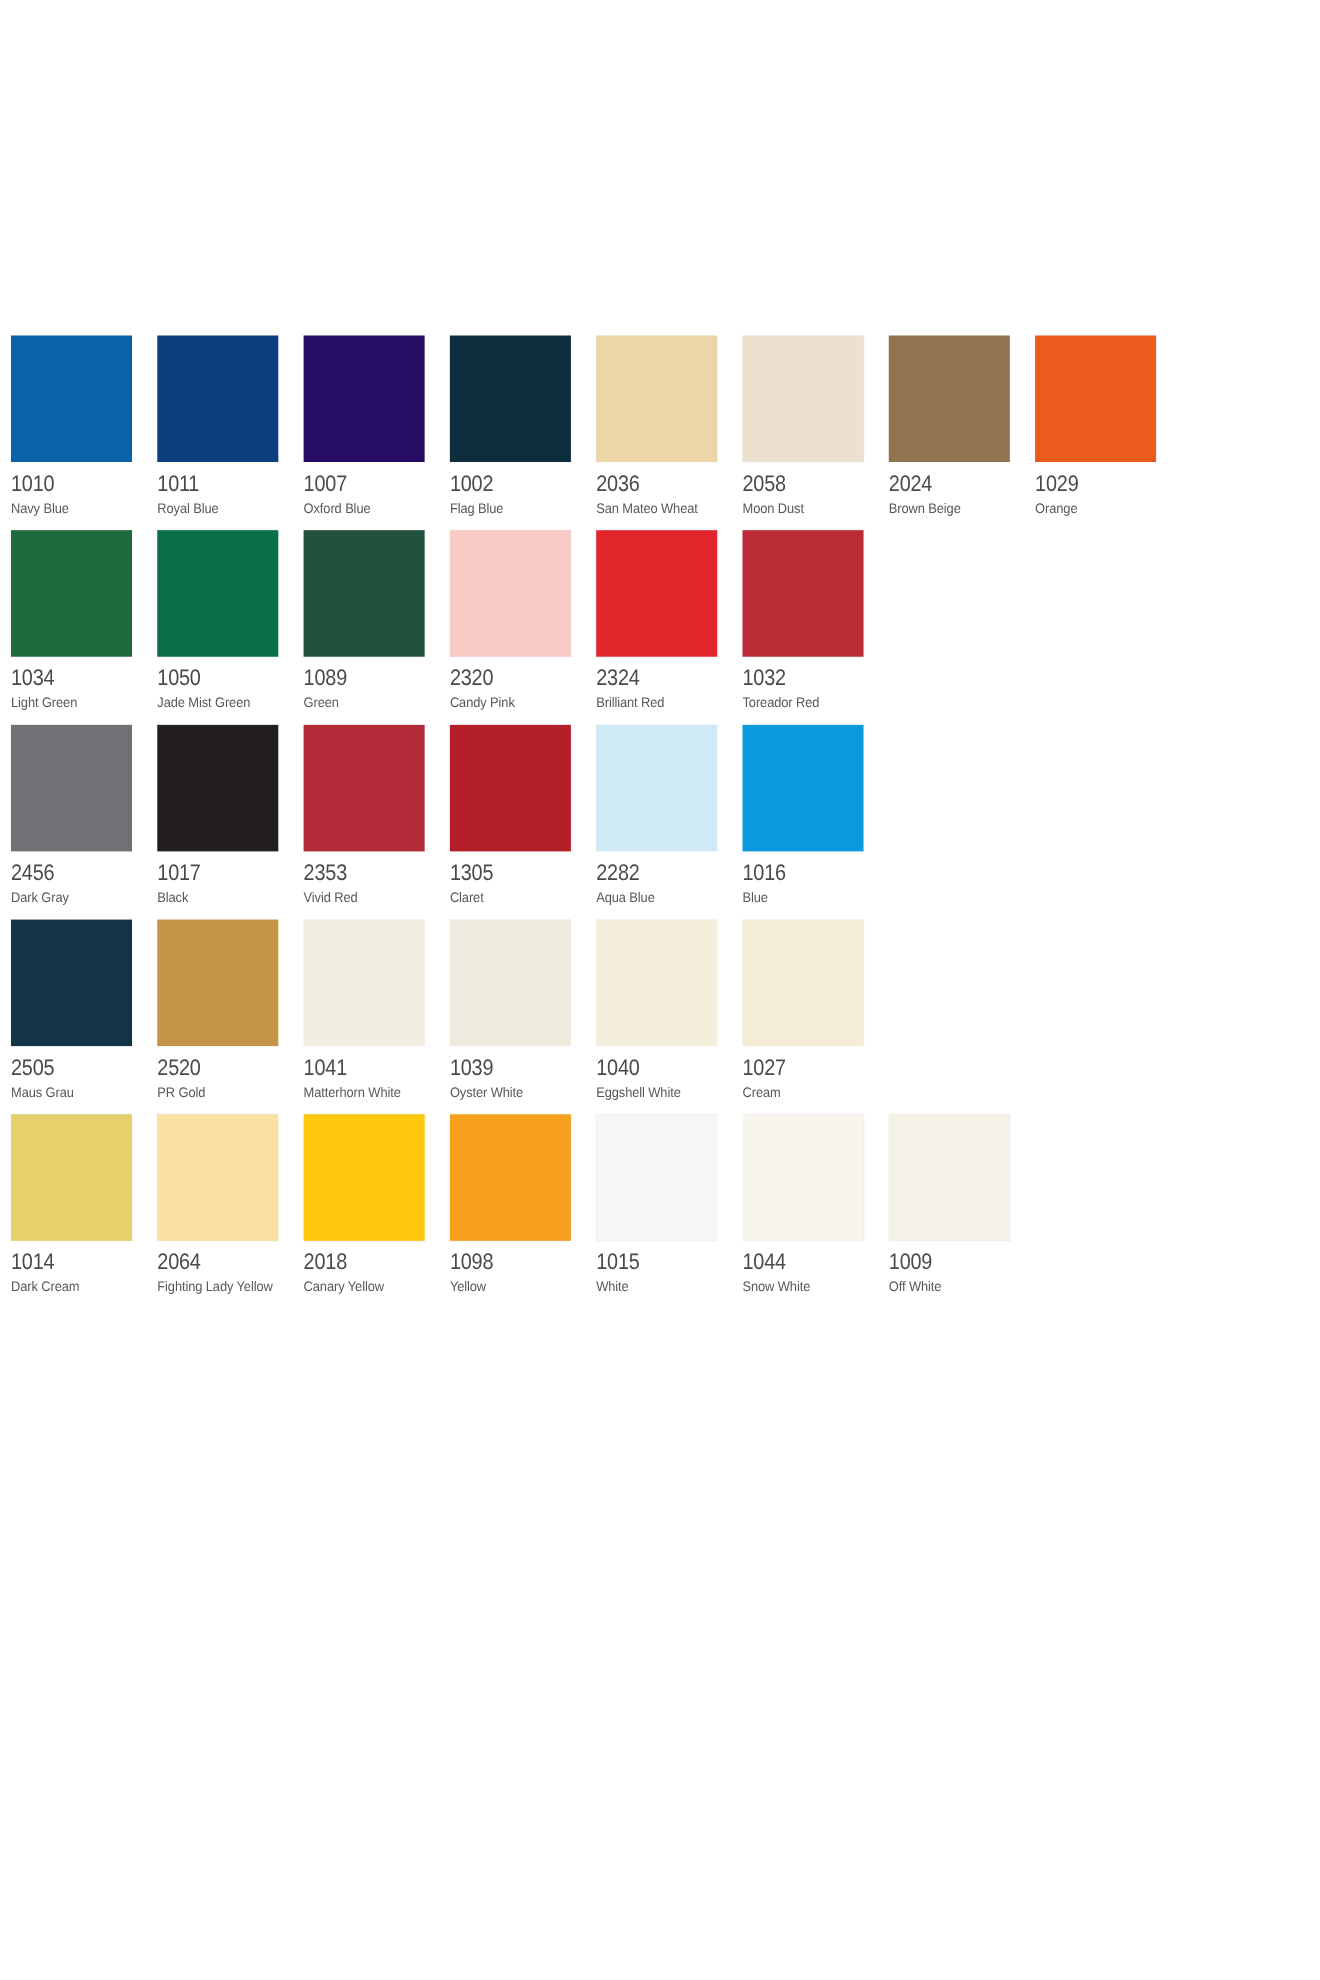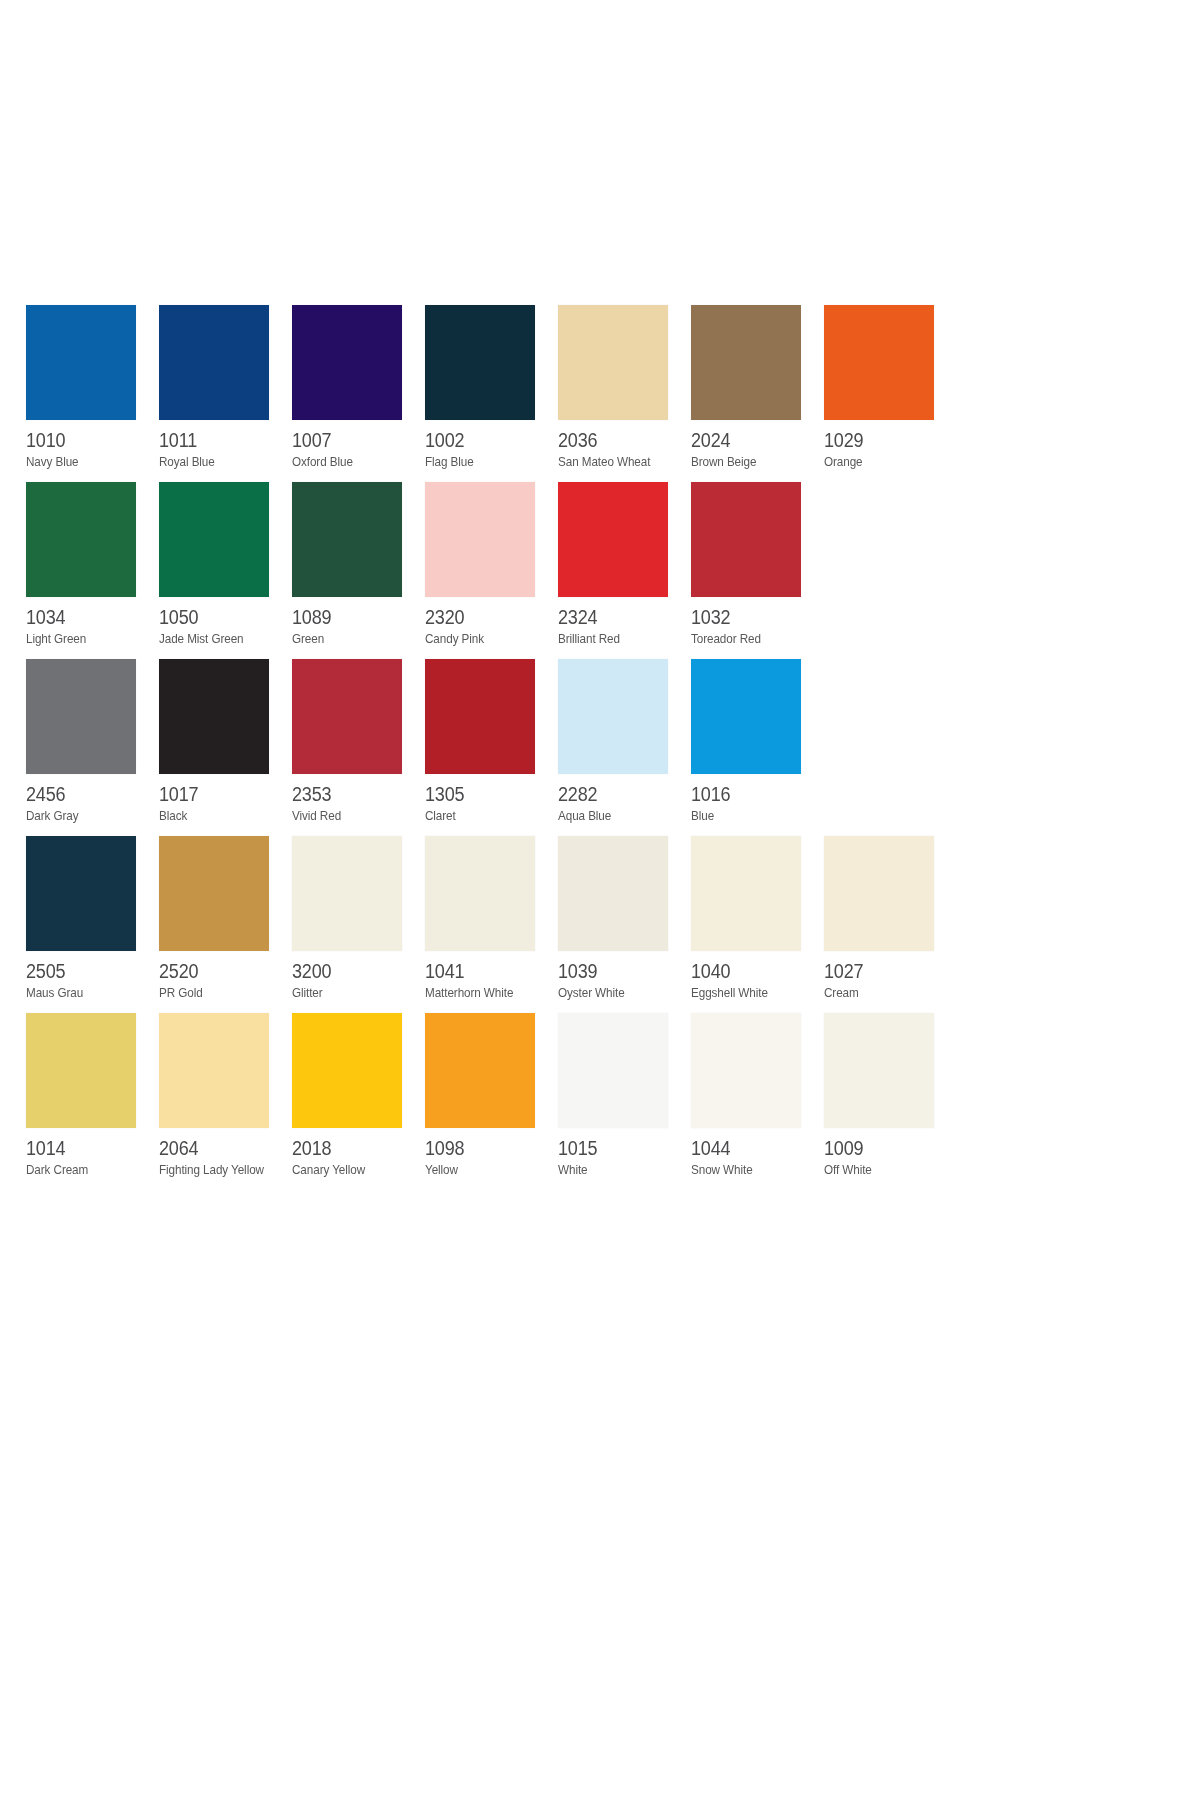--- a/index.html
+++ b/index.html
@@ -9,21 +9,21 @@
     font-family:"Liberation Sans", sans-serif;
     overflow:hidden;
   }
   .page {
     position:relative;
     width:1200px; height:1800px;
     background:#ffffff;
   }
   .chart {
     position:absolute;
-    left:26px;
+    left:10px;
     top:305px;
     width:1030px;
   }
   .row {
     display:grid;
     grid-template-columns:repeat(8, 1fr);
     column-gap:23px;
     margin-bottom:0px;
   }
   .cell {
@@ -105,20 +105,27 @@
           </div>
         </div>
         <div class="cell">
           <div class="swatch" style="background: rgb(236, 214, 168);"></div>
           <div class="labels">
             <div class="code">2036</div>
             <div class="name">San Mateo Wheat</div>
           </div>
         </div>
         <div class="cell">
+          <div class="swatch" style="background: rgb(235, 225, 206);"></div>
+          <div class="labels">
+            <div class="code">2058</div>
+            <div class="name">Moon Dust</div>
+          </div>
+        </div>
+        <div class="cell">
           <div class="swatch" style="background: rgb(145, 115, 81);"></div>
           <div class="labels">
             <div class="code">2024</div>
             <div class="name">Brown Beige</div>
           </div>
         </div>
         <div class="cell">
           <div class="swatch" style="background: rgb(234, 91, 28);"></div>
           <div class="labels">
             <div class="code">1029</div>
@@ -220,27 +227,20 @@
           <div class="labels">
             <div class="code">2505</div>
             <div class="name">Maus Grau</div>
           </div>
         </div>
         <div class="cell">
           <div class="swatch" style="background: rgb(198, 148, 70);"></div>
           <div class="labels">
             <div class="code">2520</div>
             <div class="name">PR Gold</div>
-          </div>
-        </div>
-        <div class="cell">
-          <div class="swatch" style="background: rgb(243, 239, 224);"></div>
-          <div class="labels">
-            <div class="code">3200</div>
-            <div class="name">Glitter</div>
           </div>
         </div>
         <div class="cell">
           <div class="swatch" style="background: rgb(241, 237, 223);"></div>
           <div class="labels">
             <div class="code">1041</div>
             <div class="name">Matterhorn White</div>
           </div>
         </div>
         <div class="cell">

